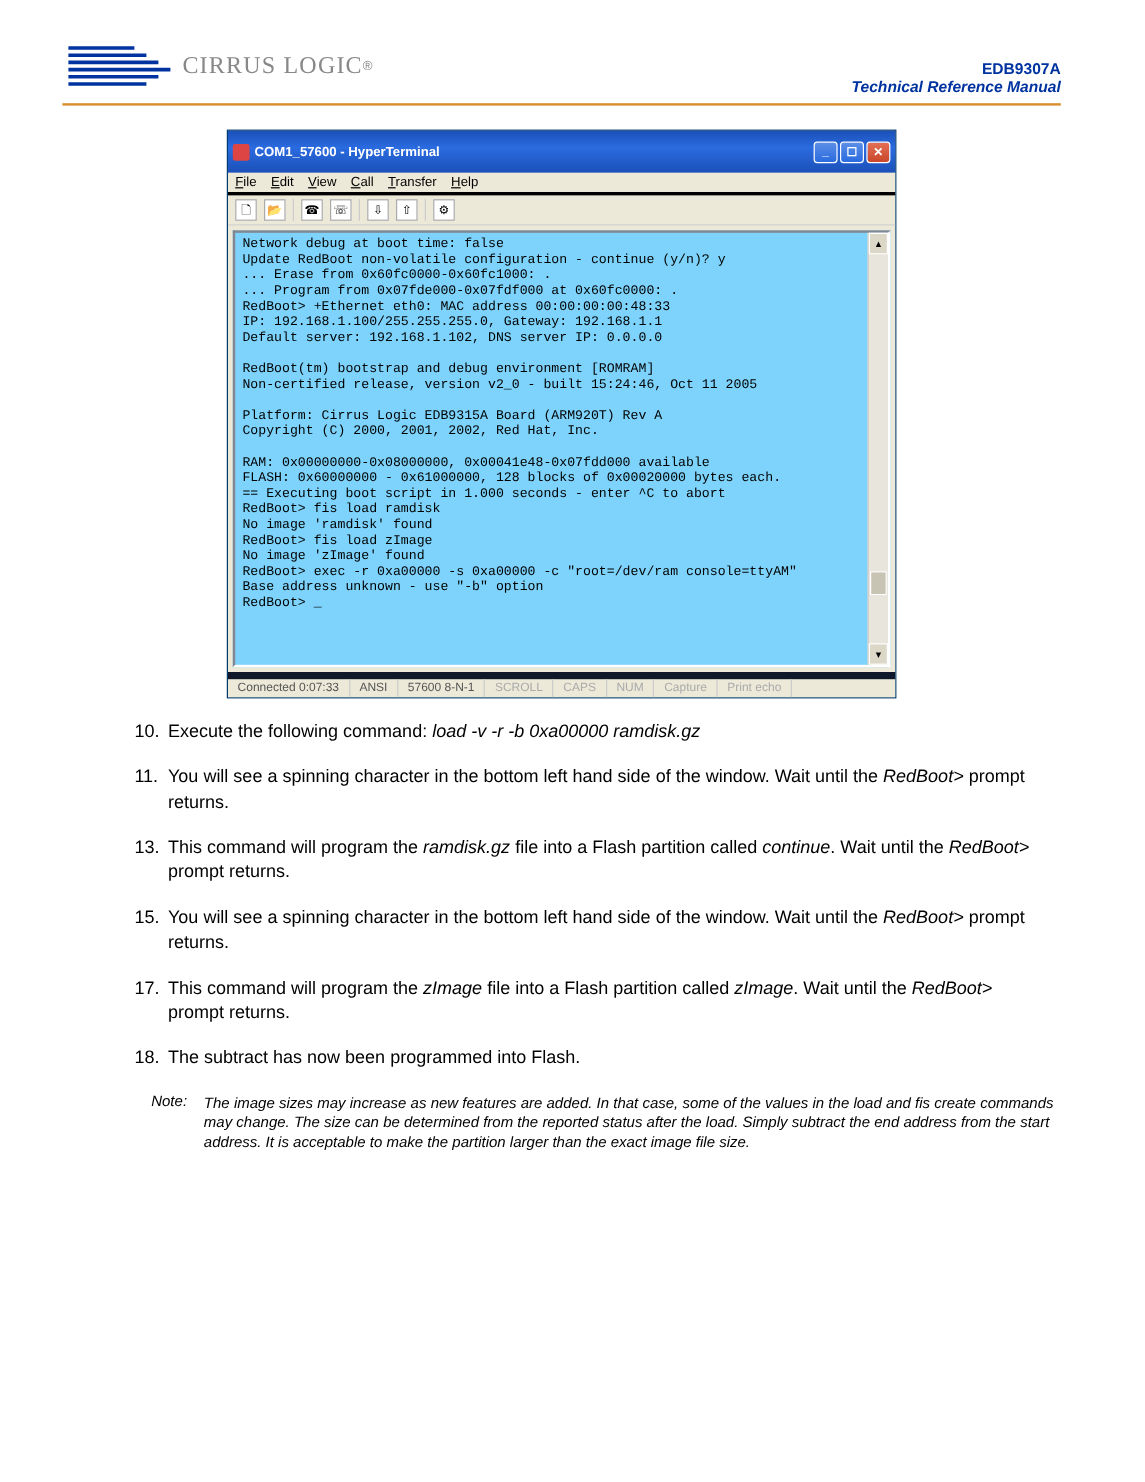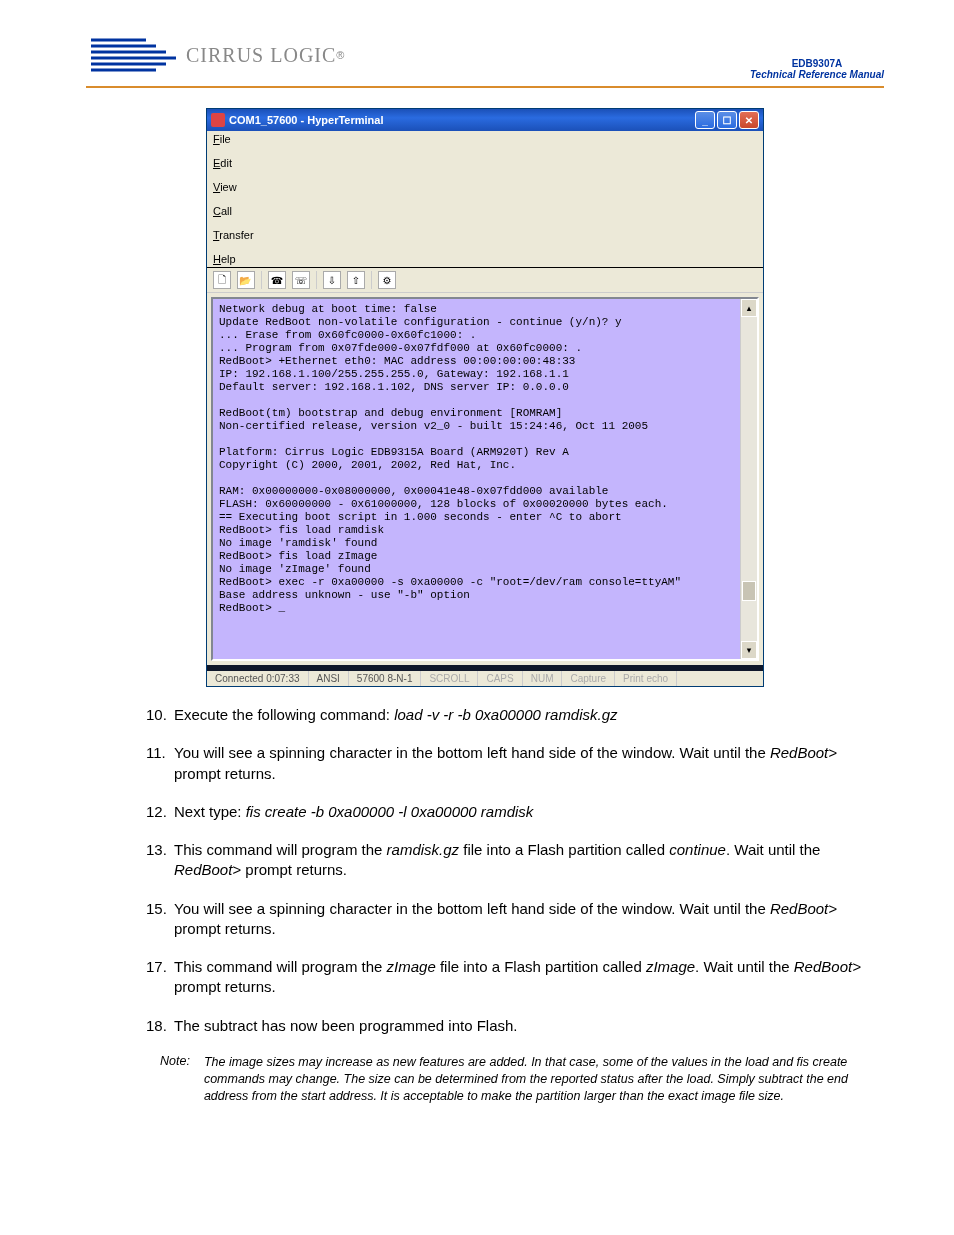--- a/index.html
+++ b/index.html
@@ -4,21 +4,21 @@
 <style>
   body {
     margin: 0;
     padding: 0;
     font-family: Arial, Helvetica, sans-serif;
     background: #fff;
     color: #000;
     width: 954px;
   }
   .page {
-    padding: 30px 70px 30px 86px;
+    padding: 30px 70px 30px 52px;
     box-sizing: border-box;
   }
   .header {
     display: flex;
     justify-content: space-between;
     align-items: flex-end;
     border-bottom: 2px solid #d98c2c;
     padding-bottom: 6px;
     margin-bottom: 20px;
   }
@@ -26,22 +26,22 @@
     display: flex;
     align-items: center;
   }
   .logo-text {
     font-size: 20px;
     letter-spacing: 1px;
     color: #888;
     font-family: "Times New Roman", serif;
   }
   .header-right {
-    text-align: center;
-    font-size: 10px;
+    text-align: right;
+    font-size: 13px;
     color: #0033a0;
     font-weight: bold;
     font-style: italic;
   }
   .header-right .code {
     font-style: normal;
   }
   .screenshot-wrap {
     display: flex;
     justify-content: center;
@@ -50,21 +50,21 @@
 
   
   .win {
     width: 556px;
     border: 1px solid #003c74;
     background: #ece9d8;
     font-family: Tahoma, sans-serif;
     font-size: 11px;
   }
   .titlebar {
-    height: 22px;
+    height: 35px;
     background: linear-gradient(to bottom, #1b50b8, #2a6be0 40%, #1b50b8);
     display: flex;
     align-items: center;
     justify-content: space-between;
     padding: 0 4px;
     color: #fff;
     font-weight: bold;
   }
   .title-left {
     display: flex;
@@ -86,22 +86,21 @@
     font-size: 10px;
     display: flex; align-items: center; justify-content: center;
     color: #fff;
   }
   .winbtn.close { background: linear-gradient(to bottom, #e36f56, #c9472a); }
   .menubar {
     background: #ece9d8;
     padding: 2px 6px;
     display: flex;
     gap: 12px;
-    border-bottom: 1px solid #000000;
-    flex-direction: column;
+    border-bottom: 3px solid #000000;
   }
   .menubar span { color: #000; }
   .menubar span u { text-decoration: underline; }
   .toolbar {
     background: #ece9d8;
     padding: 3px 6px;
     border-bottom: 1px solid #ccc;
     display: flex;
     gap: 6px;
     align-items: center;
@@ -112,21 +111,21 @@
     background: #fff;
     font-size: 10px;
     display: inline-flex; align-items: center; justify-content: center;
   }
   .tbsep { width:1px; height:18px; background:#ccc; }
   .term-outer {
     background: #ece9d8;
     padding: 4px;
   }
   .term {
-    background: #c4b5fd;
+    background: #7dd3fc;
     border: 2px solid #828790;
     border-right-color: #fff;
     border-bottom-color: #fff;
     height: 360px;
     position: relative;
     display: flex;
   }
   .term-content {
     flex: 1;
     padding: 4px 6px;
@@ -314,24 +313,20 @@
     <div class="step">
       <div class="step-num">10.</div>
       <div class="step-body"><span>Execute the following command: </span><span class="ital">load -v -r -b 0xa00000 ramdisk.gz</span></div>
     </div>
 
     <div class="step">
       <div class="step-num">11.</div>
       <div class="step-body"><span>You will see a spinning character in the bottom left hand side of the window. Wait until the </span><span class="ital">RedBoot&gt;</span><span> prompt returns.</span></div>
     </div>
 
-    <div class="step">
-      <div class="step-num">12.</div>
-      <div class="step-body"><span> Next type: </span><span class="ital">fis create -b 0xa00000 -l 0xa00000 ramdisk</span></div>
-    </div>
 
     <div class="step">
       <div class="step-num">13.</div>
       <div class="step-body"><span>This command will program the </span><span class="ital">ramdisk.gz</span><span> file into a Flash partition called </span><span class="ital">continue</span><span>. Wait until the </span><span class="ital">RedBoot&gt;</span><span> prompt returns.</span></div>
     </div>
 
 
     <div class="step">
       <div class="step-num">15.</div>
       <div class="step-body"><span>You will see a spinning character in the bottom left hand side of the window. Wait until the </span><span class="ital">RedBoot&gt;</span><span> prompt returns.</span></div>

